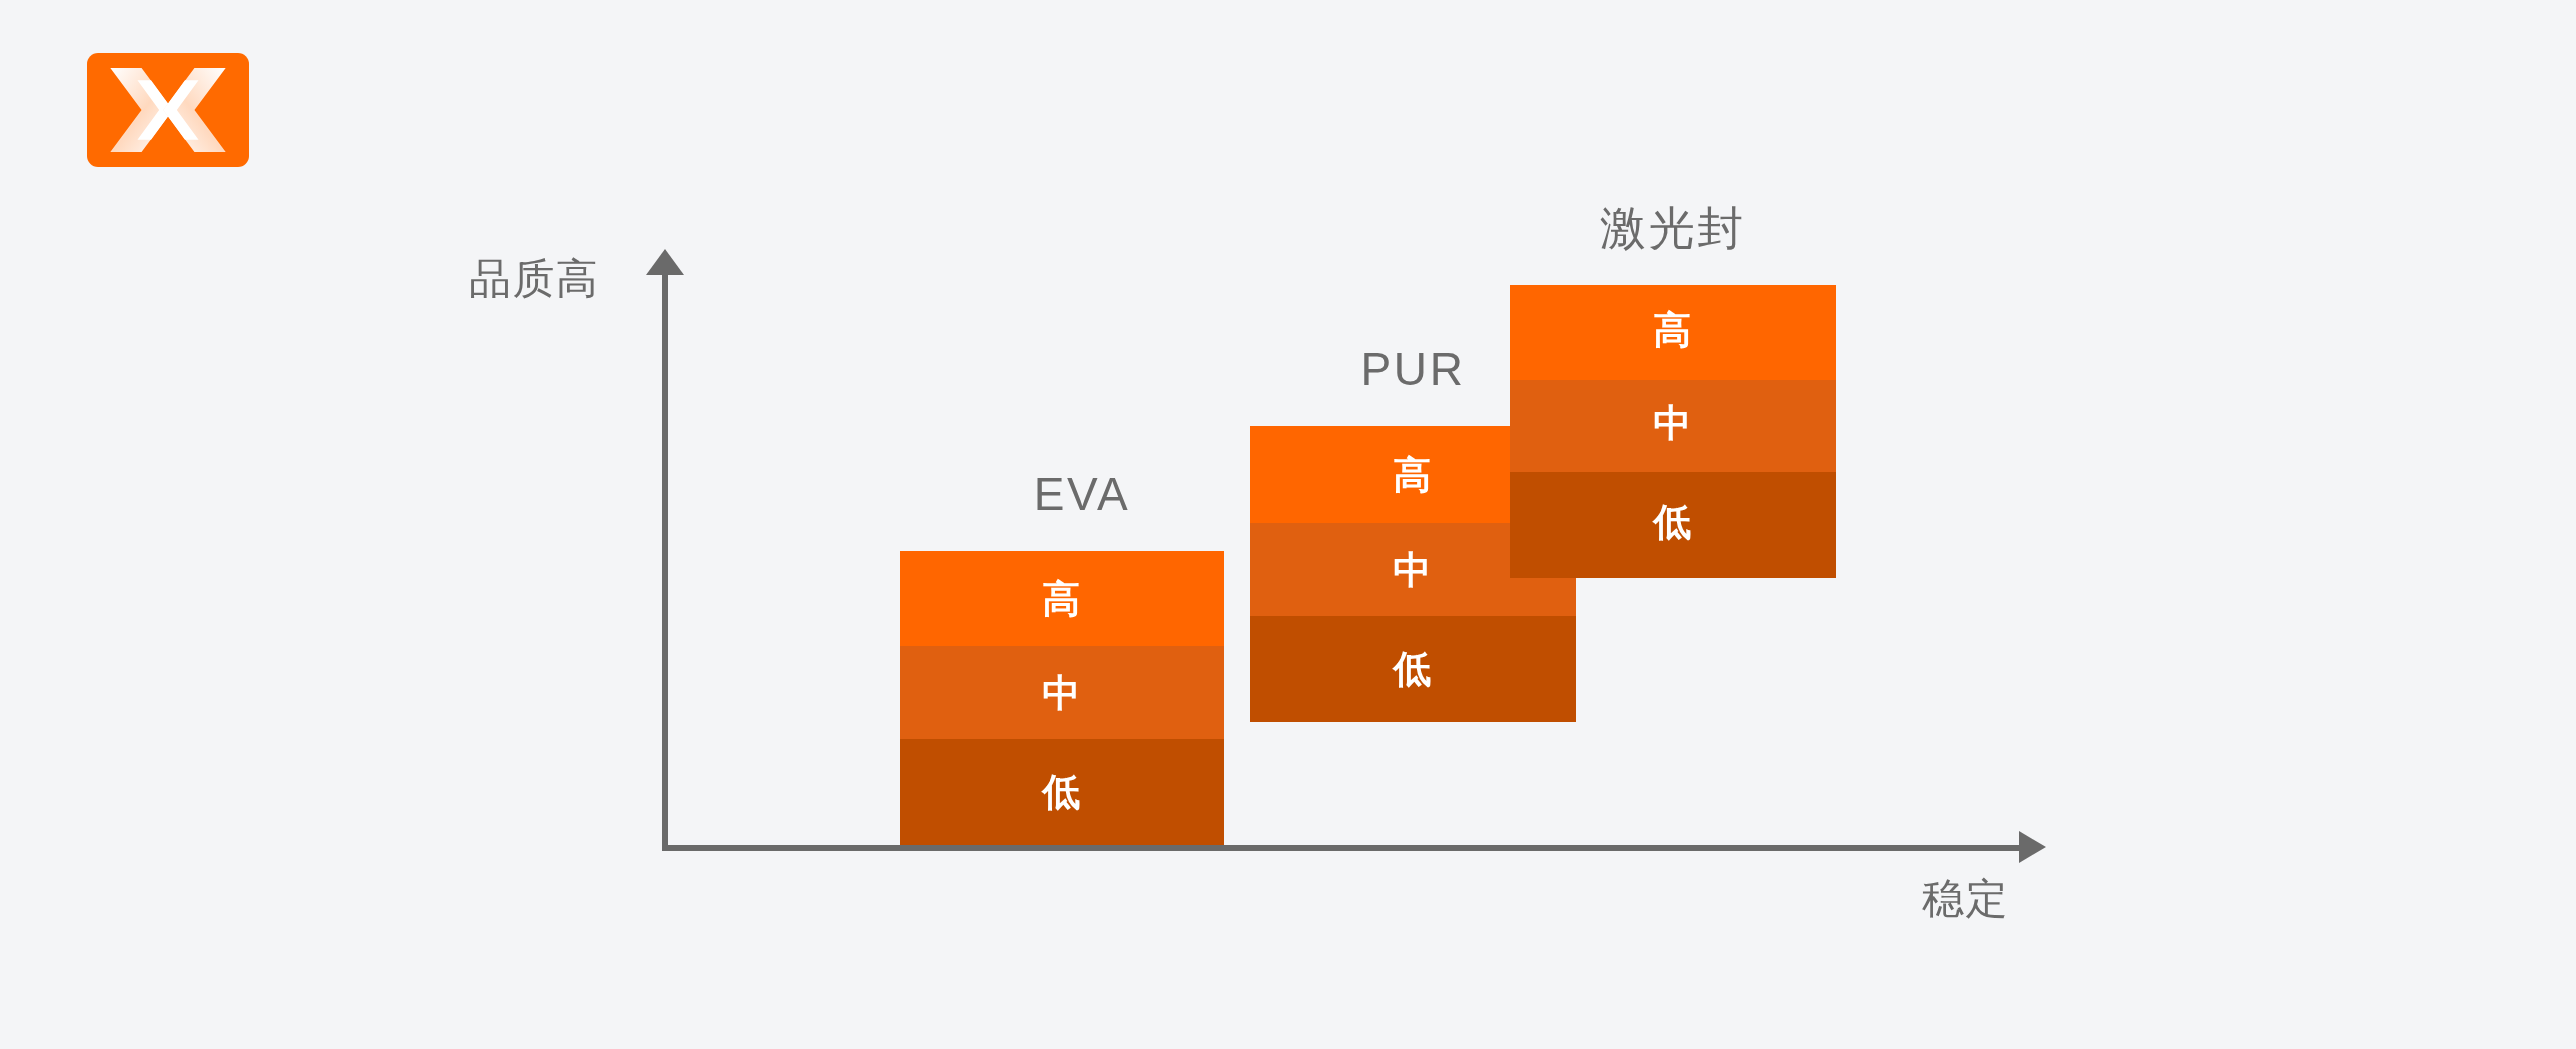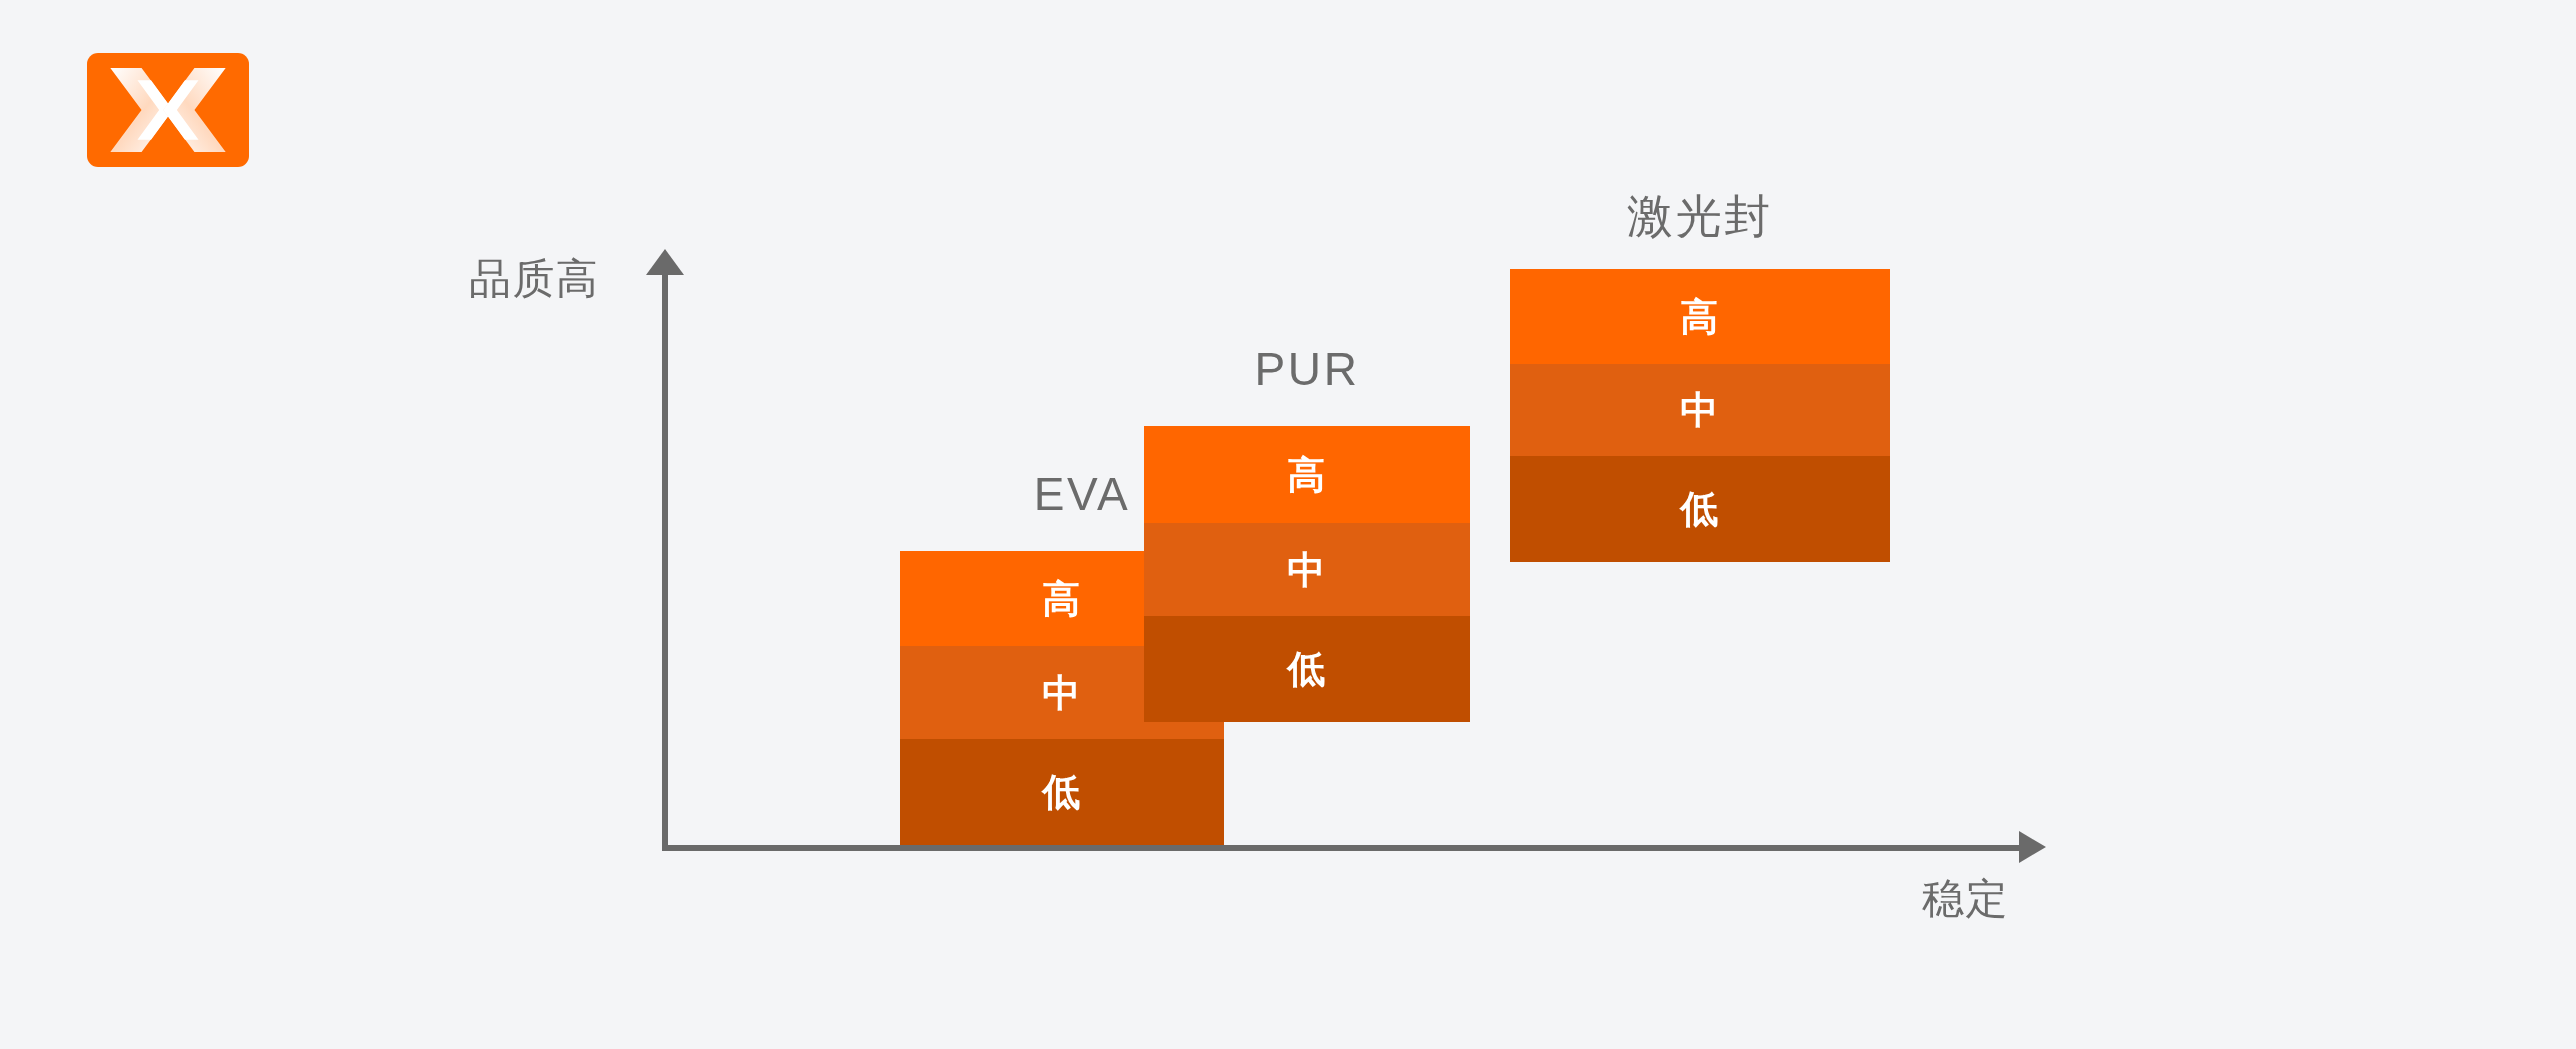--- a/index.html
+++ b/index.html
@@ -156,28 +156,28 @@
   <div class="axis-label y">品质高</div>
   <div class="axis-label x">稳定</div>
 
   <div class="stack" style="left:860px; top:551px; width:324px; height:294px;padding-left:40px;">
     <div class="stack-title" style="top:-80px;">EVA</div>
     <div class="seg" style="height:95px; background:#ff6600;">高</div>
     <div class="seg" style="height:93px; background:#e06010;">中</div>
     <div class="seg" style="height:106px; background:#c04e00;">低</div>
   </div>
 
-  <div class="stack" style="left:1144px; top:426px; width:326px; height:295px;">
+  <div class="stack" style="left:1250px; top:426px; width:326px; height:295px;">
     <div class="stack-title" style="top:-80px;">PUR</div>
     <div class="seg" style="height:97px; background:#ff6600;">高</div>
     <div class="seg" style="height:93px; background:#e06010;">中</div>
     <div class="seg" style="height:106px; background:#c04e00;">低</div>
   </div>
 
-  <div class="stack" style="left:1510px; top:269px; width:380px; height:293px;">
+  <div class="stack" style="left:1510px; top:285px; width:326px; height:293px;font-family:Liberation Mono, monospace;">
     <div class="stack-title" style="top:-76px;">激光封</div>
     <div class="seg" style="height:95px; background:#ff6600;">高</div>
     <div class="seg" style="height:92px; background:#e06010;">中</div>
     <div class="seg" style="height:106px; background:#c04e00;">低</div>
   </div>
 
 </div>
 
 
 </body></html>

